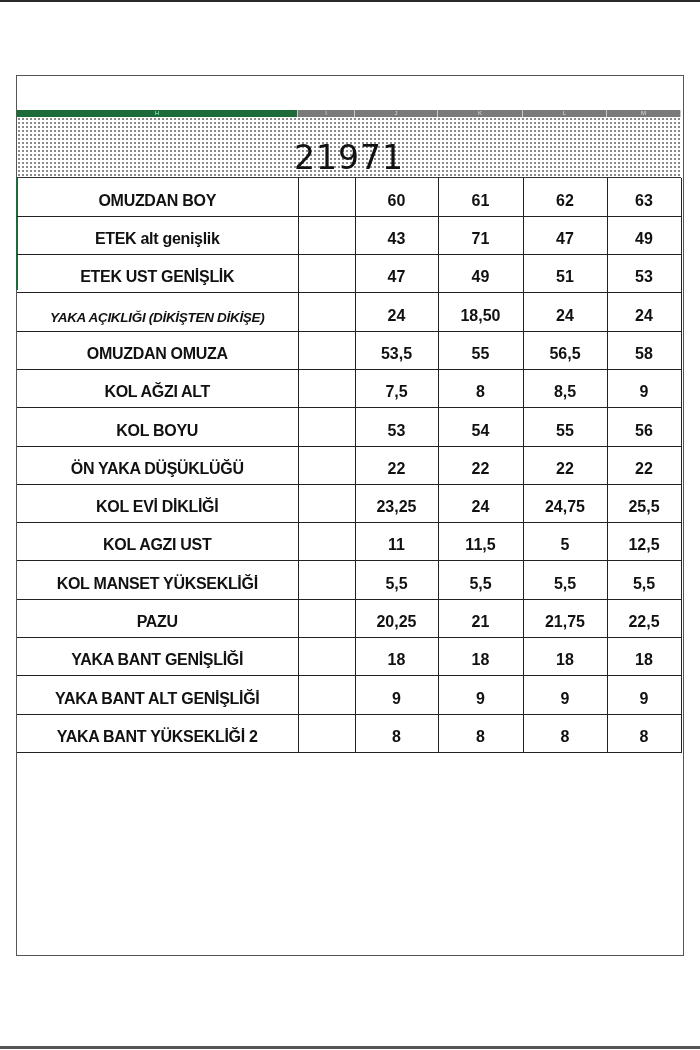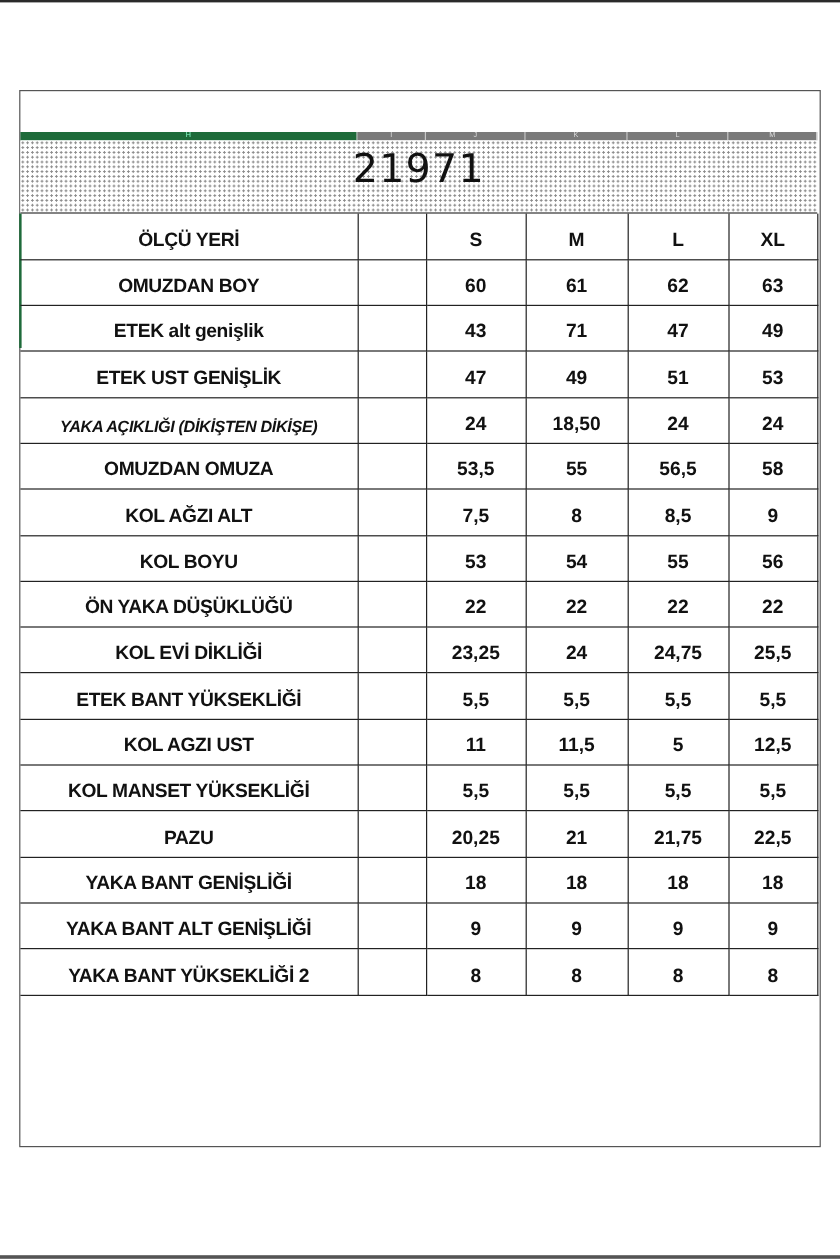--- a/index.html
+++ b/index.html
@@ -21,21 +21,21 @@
       height: 7px; background: #7a7a7a; border-right: 1px solid #c8c8c8; box-sizing: border-box;
       font-size: 6px; color: #ddd; text-align: center; line-height: 6px; overflow: hidden;
     }
     .col-head.active { background: #1e6b3a; color: #8fc; }
     .title-band {
       position: absolute; left: 17px; top: 117px; width: 664px; height: 61px;
       background-color: #ffffff;
       background-image: radial-gradient(#8a8a8a 0.8px, transparent 1px);
       background-size: 4px 4px;
       border-bottom: 1px solid #333; box-sizing: border-box;
-      display: flex; align-items: flex-start; justify-content: center;
+      display: flex; align-items: flex-end; justify-content: center;
     }
     .title-text {
       font-family: "DejaVu Sans", sans-serif; font-size: 33px; color: #111; letter-spacing: 1px;
       background: transparent; padding-top: 4px;
     }
     .selection-bar {
       position: absolute; left: 16px; top: 178px; width: 2px; height: 112px; background: #1e6b3a;
     }
     table.size-table {
       position: absolute; left: 17px; top: 178px; border-collapse: collapse; table-layout: fixed;
@@ -76,28 +76,20 @@
   </div>
 
 <div class="title-band">
   <span class="title-text">21971</span>
 </div>
 
 <div class="selection-bar"></div>
 
 <table class="size-table">
   <tbody id="tableBody">
-    <tr>
-      <td class="label">ÖLÇÜ YERİ</td>
-      <td class="blank"></td>
-      <td class="v1">S</td>
-      <td class="v2">M</td>
-      <td class="v3">L</td>
-      <td class="v4">XL</td>
-    </tr>
   <tr>
         <td class="label">OMUZDAN BOY</td>
         <td class="blank"></td>
         <td class="v1">60</td>
         <td class="v2">61</td>
         <td class="v3">62</td>
         <td class="v4">63</td>
       </tr>
       <tr>
         <td class="label">ETEK alt genişlik</td>
@@ -157,44 +149,36 @@
       </tr>
       <tr>
         <td class="label">KOL EVİ DİKLİĞİ</td>
         <td class="blank"></td>
         <td class="v1">23,25</td>
         <td class="v2">24</td>
         <td class="v3">24,75</td>
         <td class="v4">25,5</td>
       </tr>
       <tr>
-        <td class="label">ETEK BANT YÜKSEKLİĞİ</td>
+        <td class="label">KOL AGZI UST</td>
+        <td class="blank"></td>
+        <td class="v1">11</td>
+        <td class="v2">11,5</td>
+        <td class="v3">5</td>
+        <td class="v4">12,5</td>
+      </tr>
+      <tr>
+        <td class="label">KOL MANSET YÜKSEKLİĞİ</td>
         <td class="blank"></td>
         <td class="v1">5,5</td>
         <td class="v2">5,5</td>
         <td class="v3">5,5</td>
         <td class="v4">5,5</td>
       </tr>
       <tr>
-        <td class="label">KOL AGZI UST</td>
-        <td class="blank"></td>
-        <td class="v1">11</td>
-        <td class="v2">11,5</td>
-        <td class="v3">5</td>
-        <td class="v4">12,5</td>
-      </tr>
-      <tr>
-        <td class="label">KOL MANSET YÜKSEKLİĞİ</td>
-        <td class="blank"></td>
-        <td class="v1">5,5</td>
-        <td class="v2">5,5</td>
-        <td class="v3">5,5</td>
-        <td class="v4">5,5</td>
-      </tr>
-      <tr>
         <td class="label">PAZU</td>
         <td class="blank"></td>
         <td class="v1">20,25</td>
         <td class="v2">21</td>
         <td class="v3">21,75</td>
         <td class="v4">22,5</td>
       </tr>
       <tr>
         <td class="label">YAKA BANT GENİŞLİĞİ</td>
         <td class="blank"></td>

